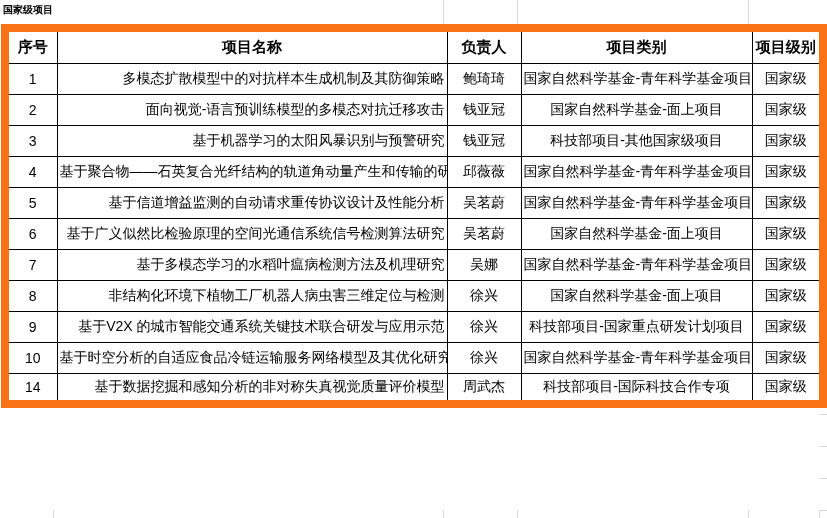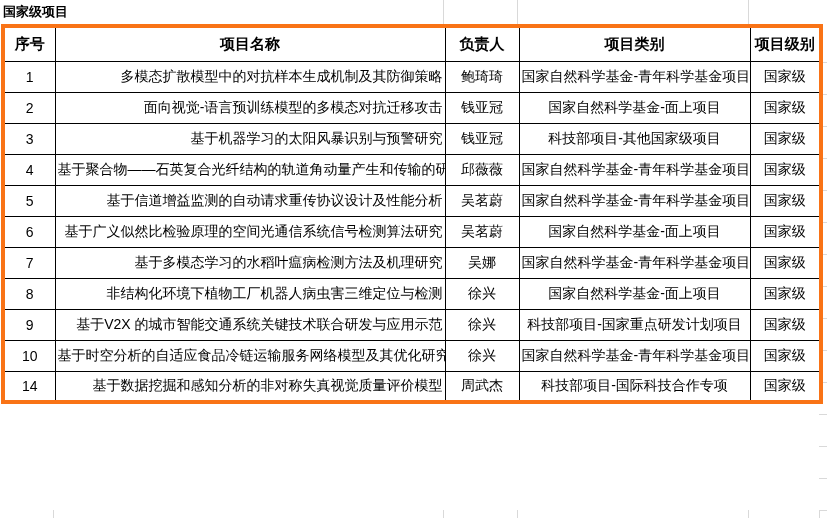--- a/index.html
+++ b/index.html
@@ -12,40 +12,40 @@
     position: relative;
     width: 827px;
     height: 518px;
     background: #ffffff;
     overflow: hidden;
   }
   .sheet-title {
     position: absolute;
     left: 3px;
     top: 3px;
-    font-size: 13px;
+    font-size: 10px;
     font-weight: bold;
     white-space: nowrap;
     z-index: 3;
   }
   
   .gridline { position: absolute; background: #d9d9d9; z-index: 1; }
   .gl-v { width: 1px; }
   .gl-h { height: 1px; }
 
   table.projects {
     position: absolute;
     left: 1px;
     top: 24px;
     width: 818px;
     border-collapse: collapse;
     table-layout: fixed;
     background: #ffffff;
     z-index: 2;
-    border: 4px solid #f97316;
+    border: 8px solid #f97316;
   }
   table.projects th, table.projects td {
     border: 1px solid #000000;
     overflow: hidden;
     white-space: nowrap;
     vertical-align: middle;
     padding: 0 2px;
     font-size: 14px;
     text-align: center;
   }

